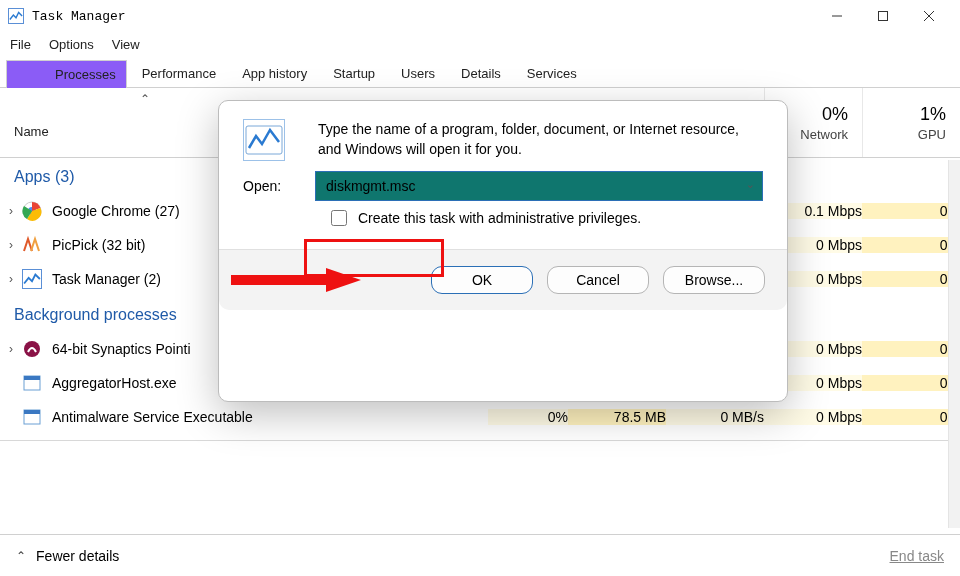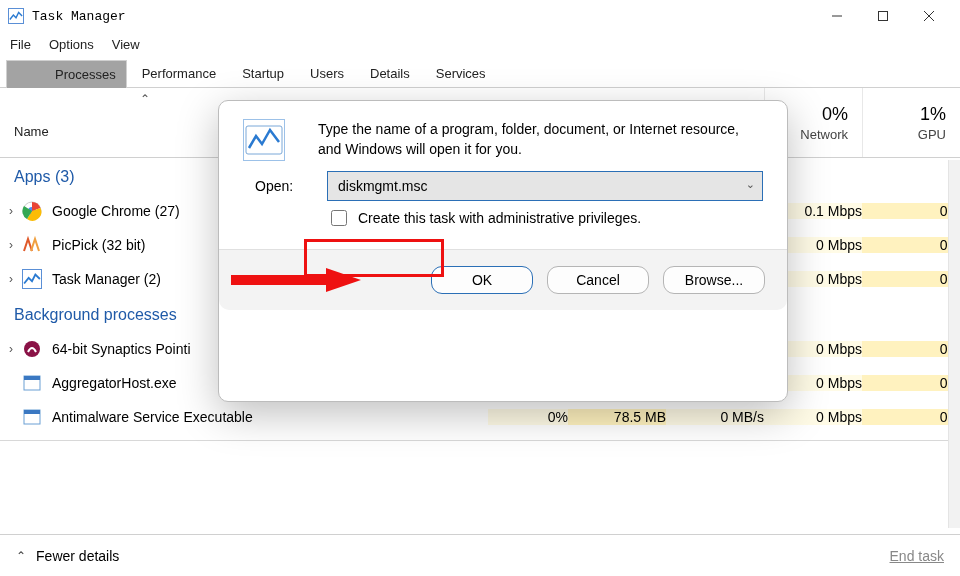--- a/index.html
+++ b/index.html
@@ -14,21 +14,21 @@
   .win-btn { width: 46px; height: 32px; display: flex; align-items: center; justify-content: center; color: #333; font-size: 14px; }
   .win-btn svg { width: 12px; height: 12px; }
 
   
   .menubar { height: 24px; display: flex; align-items: center; gap: 18px; padding: 0 10px; font-size: 13px; color: #222; }
   .menubar span { }
 
   
   .tabs { height: 32px; display: flex; align-items: flex-end; border-bottom: 1px solid #d0d0d0; padding: 0 6px; gap: 4px; }
   .tab { padding: 6px 10px; font-size: 13px; color: #222; border: 1px solid transparent; border-bottom: none; }
-  .tab.active { border-color: #d0d0d0; background: #a3a3a3; position: relative; top: 1px; padding-left: 48px; }
+  .tab.active { border-color: #d0d0d0; background: #8b5cf6; position: relative; top: 1px; padding-left: 48px; }
 
   
   .header-row { height: 70px; display: flex; border-bottom: 1px solid #d0d0d0; }
   .col-name { flex: 1; display: flex; align-items: center; padding-left: 14px; position: relative; }
   .sort-caret { position: absolute; left: 140px; top: 4px; font-size: 12px; color: #555; }
   .col-metric { width: 98px; border-left: 1px solid #e8e8e8; display: flex; flex-direction: column; align-items: flex-end; justify-content: center; padding: 8px 14px 8px 4px; }
   .col-metric .pct { font-size: 18px; }
   .col-metric .lbl { font-size: 13px; color: #444; margin-top: 2px; }
   .col-name .lbl { font-size: 13px; color: #222; margin-top: 18px; }
 
@@ -59,24 +59,24 @@
   .modal-title { height: 40px; display: flex; align-items: center; padding: 0 14px; border-bottom: 0; }
   .modal-title .micon { width: 18px; height: 18px; margin-right: 10px; }
   .modal-title .mtitle { font-size: 15px; }
   .modal-title .spacer { flex: 1; }
   .modal-close { font-size: 18px; width: 30px; text-align: center; }
 
   .modal-body { display: flex; padding: 18px 24px 4px 24px; gap: 33px; }
   .run-icon { width: 42px; height: 42px; flex: 0 0 auto; }
   .modal-text { font-size: 14px; line-height: 1.45; }
 
-  .open-row { display: flex; align-items: center; padding: 6px 24px 0 36px; gap: 20px; }
+  .open-row { display: flex; align-items: center; padding: 6px 24px 0 24px; gap: 20px; }
   .open-label { font-size: 14px; width: 52px; }
   .open-input-wrap { flex: 1; position: relative; }
-  .open-input { width: 100%; height: 30px; border: 1px solid #2b6fb6; padding: 0 28px 0 10px; font-size: 14px; background:#e5e5e5; }
+  .open-input { width: 100%; height: 30px; border: 1px solid #2b6fb6; padding: 0 28px 0 10px; font-size: 14px; background:#0f766e; }
   .open-caret { position: absolute; right: 8px; top: 7px; font-size: 11px; color: #555; }
   .red-box { position: absolute; border: 3px solid #e11; pointer-events: none; }
   .red-box.input-hl { left: 85px; top: 138px; width: 140px; height: 38px; }
 
   .admin-row { display:flex; align-items:center; padding: 6px 24px 0 108px; gap: 8px; }
   .admin-row input[type=checkbox] { width: 16px; height: 16px; }
   .admin-row label { font-size: 14px; }
 
   .modal-sep { height: 1px; background: #e0e0e0; margin: 20px 0 0 0; }
   .modal-footer { height: 60px; background: #f3f3f3; display:flex; align-items:center; justify-content:flex-end; gap: 14px; padding: 0 22px; border-bottom-left-radius:10px; border-bottom-right-radius:10px; position: relative; }
@@ -120,20 +120,21 @@
 
 <div class="menubar">
   <span>File</span>
   <span>Options</span>
   <span>View</span>
 </div>
 
 <div class="tabs">
   <div class="tab active">Processes</div>
   <div class="tab">Performance</div>
+  <div class="tab">App history</div>
   <div class="tab">Startup</div>
   <div class="tab">Users</div>
   <div class="tab">Details</div>
   <div class="tab">Services</div>
 </div>
 
 <div class="header-row">
   <div class="col-name">
     <span class="sort-caret">⌃</span>
     <span class="lbl">Name</span>

